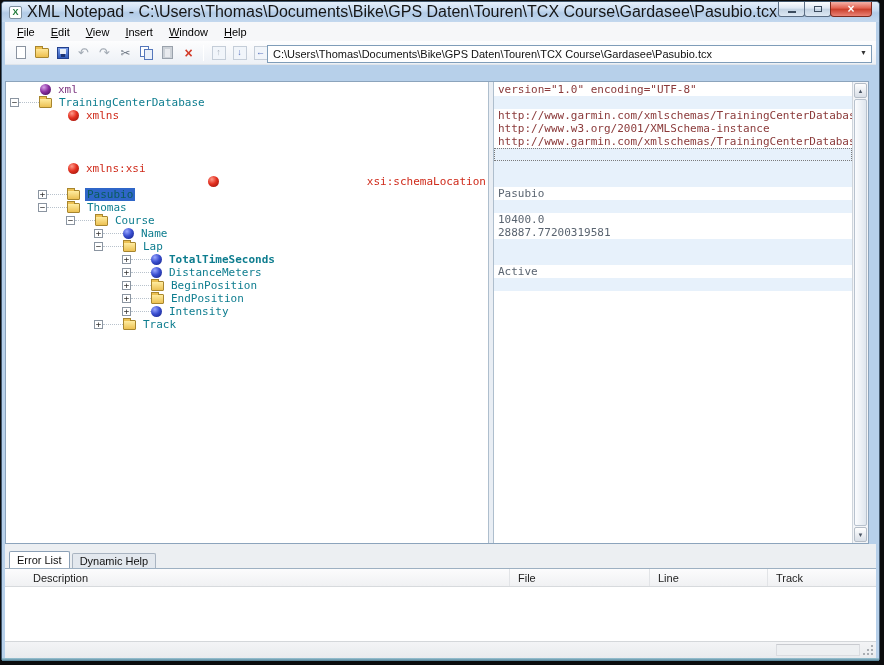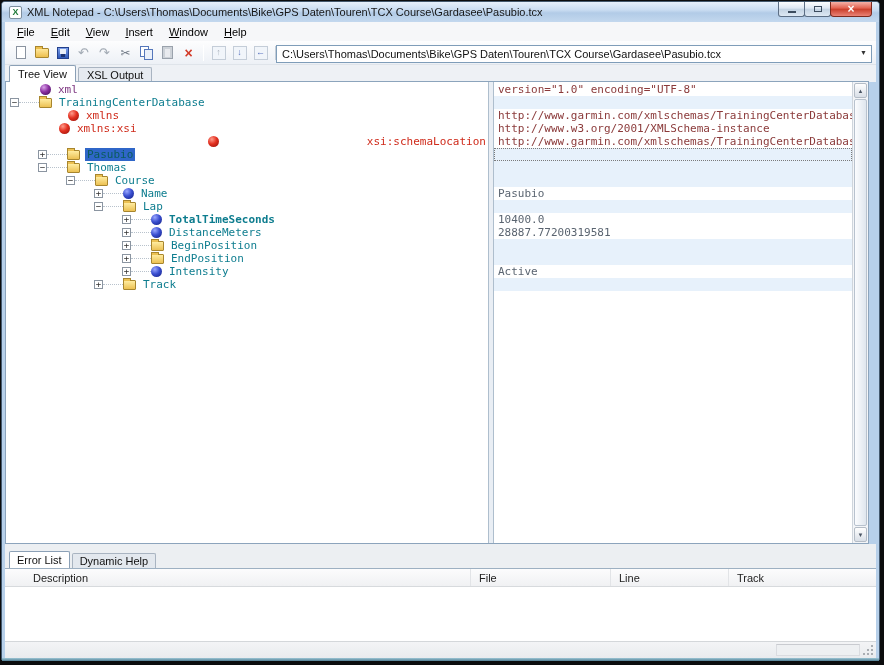--- a/index.html
+++ b/index.html
@@ -11,21 +11,21 @@
   .win { position:absolute; left:1px; top:1px; width:879px; height:659px;
          background:#b7d0ea; border:1px solid #44596e; border-radius:4px 4px 0 0; }
 
   
   .titlebar { position:absolute; left:0; right:0; top:0; height:20px; border-radius:3px 3px 0 0;
               background:linear-gradient(#e6f0fb,#c9dcf1 40%,#b2cbe7 55%,#c3d8ee);
               display:flex; align-items:center; padding-left:7px; }
   .app-icon { width:13px; height:13px; background:#fff; border:1px solid #7e8f9f; border-radius:2px;
               display:flex; align-items:center; justify-content:center; font-size:9px; font-weight:bold;
               color:#1f7a3a; margin-right:5px; flex:0 0 auto; }
-  .title-text { font-size:11px; color:#161616; white-space:nowrap; overflow:hidden; }
+  .title-text { font-size:16px; color:#161616; white-space:nowrap; overflow:hidden; }
   .winbtns { position:absolute; right:7px; top:0; display:flex; }
   .wb { width:27px; height:15px; margin-left:-1px; border:1px solid #5c6e84; border-top:none;
         border-radius:0 0 3px 3px; background:linear-gradient(#fdfeff,#dde7f3 45%,#c2d2e2 50%,#dde8f3);
         display:flex; align-items:center; justify-content:center; font-size:10px; color:#3c4c5e; }
   .wb .maxbox { width:8px; height:6px; border:1px solid #3c4c5e; background:transparent; }
   .wb .minbar { width:8px; height:2px; background:#3c4c5e; margin-top:5px; }
   .wb.close { width:42px; border-color:#7c2a1e; color:#fff; font-size:12px; font-weight:bold;
               background:linear-gradient(#f5b2a8,#e2604e 45%,#c93d29 50%,#ea8376); border-radius:0 0 4px 4px; }
 
   
@@ -54,21 +54,21 @@
   .ic-copy { width:13px; height:13px; }
   .ic-copy::before { content:''; position:absolute; left:0; top:0; width:7px; height:9px; background:#fff; border:1px solid #5577bb; }
   .ic-copy::after { content:''; position:absolute; left:4px; top:3px; width:7px; height:9px; background:#eaf0fa; border:1px solid #5577bb; }
   .ic-paste { width:11px; height:13px; background:#cdd2d8; border:1px solid #9aa2ac; }
   .ic-paste::before { content:''; position:absolute; left:2px; top:2px; right:2px; bottom:1px; background:#e9ebef; }
   .ic-delete { font-size:14px; font-weight:bold; color:#d23b28; }
   .ic-nudge-up,.ic-nudge-down,.ic-nudge-left,.ic-nudge-right {
       width:14px; height:14px; border:1px solid #c4cdd8; background:#f1f5fa;
       display:flex; align-items:center; justify-content:center; font-size:9px; color:#5b74c0; }
   .ic-nudge-up,.ic-nudge-right { color:#aab2bc; }
-  .address-wrap { position:absolute; left:271px; right:4px; top:3px; height:18px; }
+  .address-wrap { position:absolute; left:262px; right:4px; top:3px; height:18px; }
   .address { width:100%; height:100%; border:1px solid #7f9db9; background:#fff; font-size:11px;
              font-family:"Liberation Sans",sans-serif; padding:0 16px 0 5px; color:#111; }
   .address-arrow { position:absolute; right:5px; top:5px; font-size:7px; color:#333; pointer-events:none; }
 
   
   .tabstrip { position:absolute; left:3px; right:3px; top:63px; height:17px; background:#eef1f5;
               display:flex; align-items:flex-end; padding-left:4px; }
   .vtab { font-size:11px; color:#111; border:1px solid #a9b4c1; border-bottom:none;
           background:#e6eaf0; height:15px; padding:1px 8px 0; margin-right:2px; border-radius:2px 2px 0 0; }
   .vtab.active { background:#fff; border-color:#8ba0b6; height:17px; padding-top:2px; position:relative; z-index:3; }
@@ -117,21 +117,21 @@
   
   .errorpanel { position:absolute; left:3px; right:3px; top:542px; height:97px; background:#eceff2; }
   .etabs { position:absolute; left:4px; top:6px; height:18px; display:flex; align-items:flex-end;text-align:center; }
   .etab { font-size:11px; color:#111; border:1px solid #a9b4c1; border-bottom:none; background:#e3e8ee;
           height:15px; padding:1px 7px 0; margin-right:2px; border-radius:2px 2px 0 0; }
   .etab.active { background:#fff; border-color:#8ba0b6; height:17px; padding-top:2px; z-index:2; position:relative; }
   .egrid { position:absolute; left:0; right:0; top:24px; bottom:0; background:#fff; border-top:1px solid #9db0c2; }
   .ghead { display:flex; height:18px; background:linear-gradient(#fcfcfd,#f0f1f3);
            border-bottom:1px solid #d7dadd; }
   .gh-cell { font-size:11px; color:#222; line-height:18px; border-right:1px solid #e2e4e7; padding-left:8px; }
-  .gh-cell:nth-child(1) { width:466px; padding-left:28px; }
+  .gh-cell:nth-child(1) { width:505px; padding-left:28px; }
   .gh-cell:nth-child(2) { width:140px; }
   .gh-cell:nth-child(3) { width:118px; }
   .gh-cell:nth-child(4) { flex:1; border-right:none; }
 
   
   .statusbar { position:absolute; left:3px; right:3px; top:639px; height:17px;
                background:linear-gradient(#f3f4f6,#e9ebee); border-top:1px solid #d4d7da; }
   .sb-panel { position:absolute; right:16px; top:2px; width:84px; height:12px;
               border:1px solid #dadce0; border-top-color:#c9cbd0; background:#eef0f2; }
   .grip { position:absolute; right:2px; bottom:2px; width:11px; height:11px; }
@@ -216,44 +216,40 @@
             <span class="ic ic-nudge-right">→</span>
           </span>
           <span class="tsep"></span>
         </span>
       <span class="address-wrap">
         <input class="address" readonly="" value="C:\Users\Thomas\Documents\Bike\GPS Daten\Touren\TCX Course\Gardasee\Pasubio.tcx" style="">
         <span class="address-arrow">▼</span>
       </span>
     </div>
 
-    <div class="tabstrip" id="tabstrip">
-        <div class="vtab active">Tree View</div>
-        <div class="vtab">XSL Output</div>
-      </div>
 
     <div class="main">
       <div class="treepane" id="treepane">
           <div class="trow" style="padding-left: 4px;">
             <span class="spacer"></span>
             <span class="nicon i-pi"></span>
             <span class="nlabel" style="color: rgb(125, 53, 128);">xml</span>
           </div>
           <div class="trow" style="padding-left: 4px;">
             <span class="exp">−</span>
             <span class="conn"></span>
             <span class="nicon i-folder"></span>
             <span class="nlabel" style="color: rgb(14, 125, 143);">TrainingCenterDatabase</span>
           </div>
           <div class="trow" style="padding-left: 32px;">
             <span class="spacer"></span>
             <span class="nicon i-attr"></span>
             <span class="nlabel" style="color: rgb(207, 42, 26);">xmlns</span>
           </div>
-          <div class="trow" style="padding-left: 23px;">
+          <div class="trow" style="padding-left: 32px; margin-top: 40px;">
             <span class="spacer"></span>
             <span class="nicon i-attr"></span>
             <span class="nlabel" style="color: rgb(207, 42, 26);">xmlns:xsi</span>
           </div>
           <div class="trow" style="padding-left: 32px; justify-content: space-between;">
             <span class="spacer"></span>
             <span class="nicon i-attr"></span>
             <span class="nlabel" style="color: rgb(207, 42, 26);">xsi:schemaLocation</span>
           </div>
           <div class="trow" style="padding-left: 32px;">

